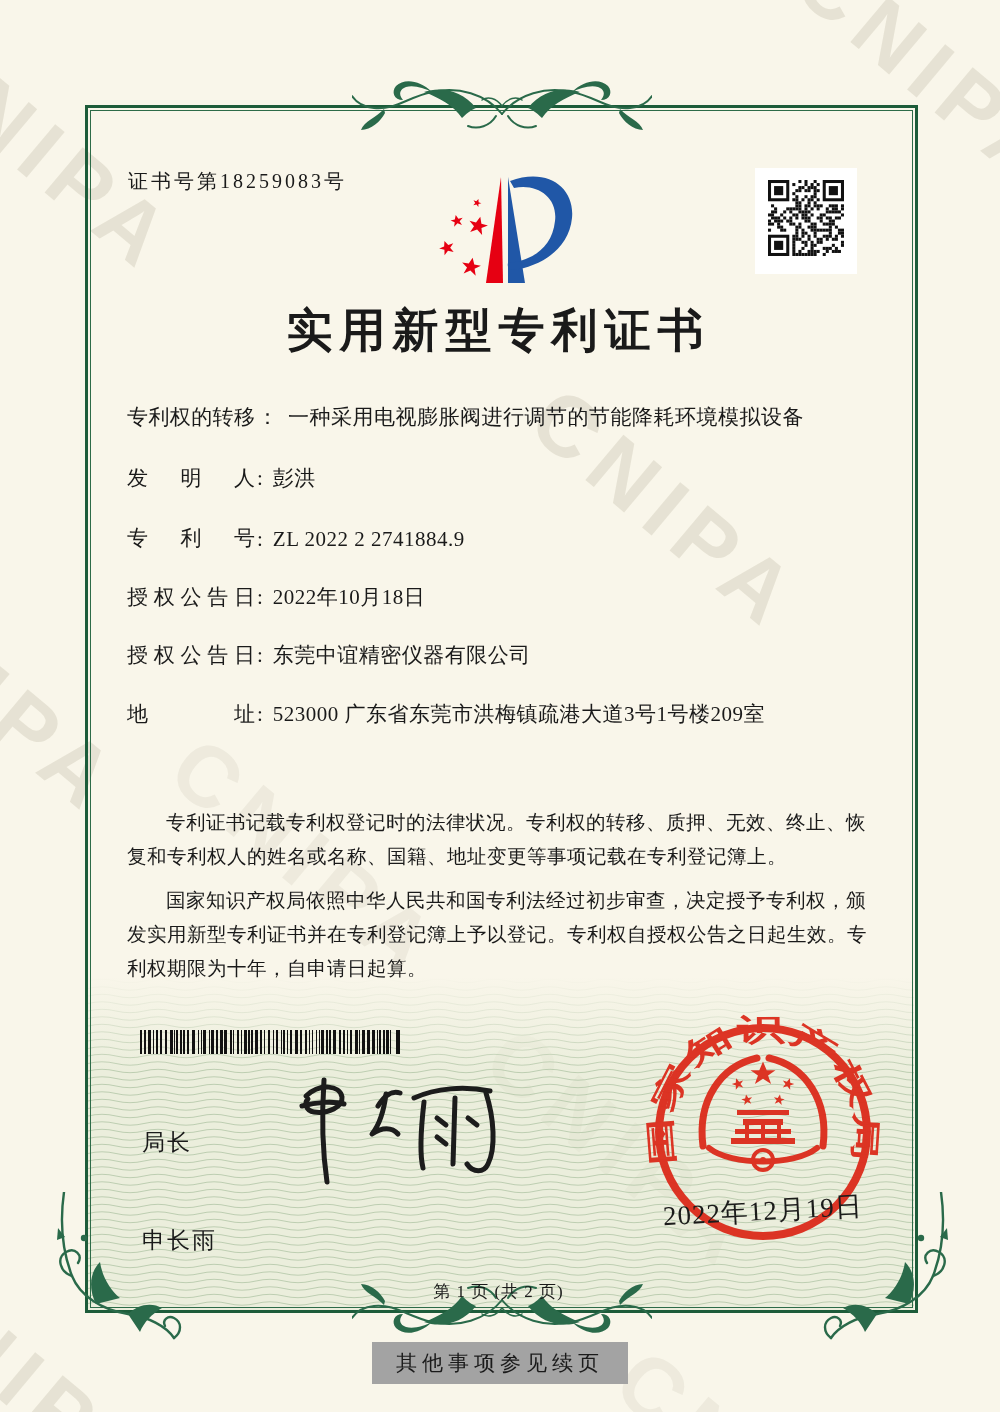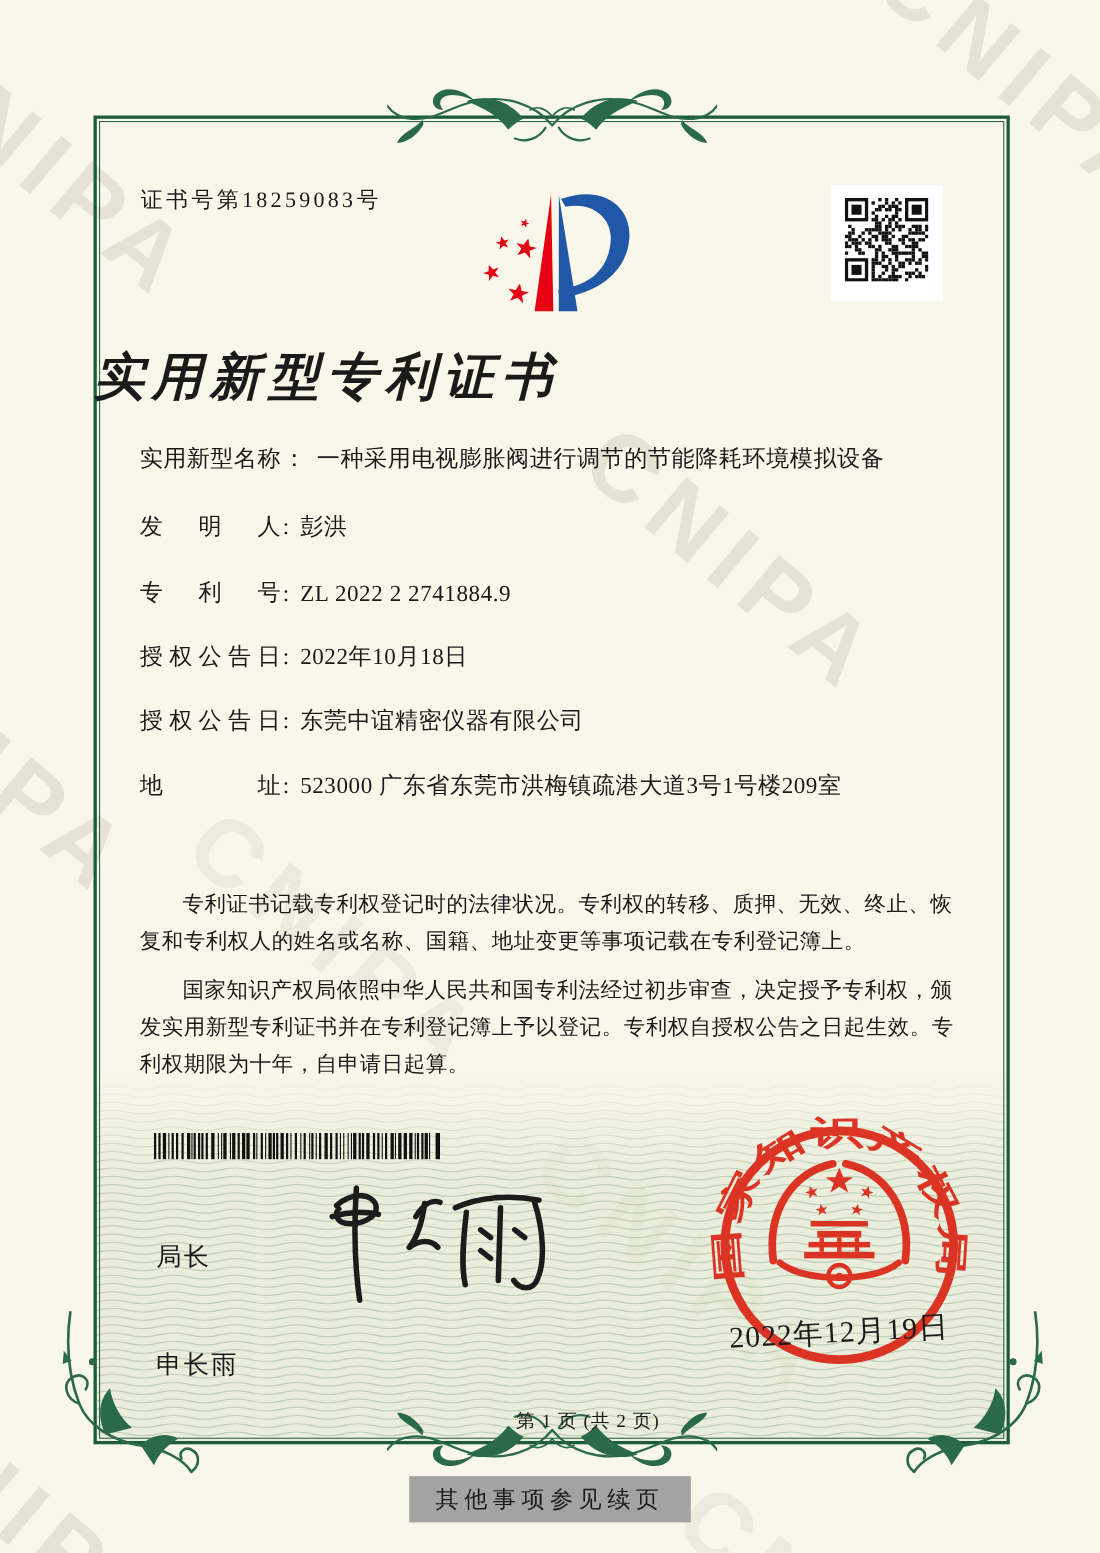--- a/index.html
+++ b/index.html
@@ -18,35 +18,35 @@
   
   .frame{position:absolute;left:85px;top:105px;width:827px;height:1202px;border:3px solid #1d5c3a;z-index:3;}
   .frame-inner{position:absolute;left:2px;top:2px;right:2px;bottom:2px;border:1px solid #2d6b48;}
   .orn{position:absolute;z-index:4;}
   
   .content{position:absolute;left:0;top:0;width:1000px;height:1412px;z-index:5;}
   .certno{position:absolute;left:128px;top:168px;font-size:20px;letter-spacing:3px;}
   .logo{position:absolute;left:424px;top:163px;}
   .qrpatch{position:absolute;left:755px;top:168px;width:102px;height:106px;background:#fff;}
   .qr{position:absolute;left:768px;top:180px;}
-  .title{position:absolute;left:85px;top:312px;width:827px;font-size:46px;
-         font-weight:bold;letter-spacing:7px;margin:0;font-style:italic;}
+  .title{position:absolute;left:85px;top:300px;width:827px;text-align:center;font-size:46px;
+         font-weight:bold;letter-spacing:7px;margin:0;}
   .row{position:absolute;left:127px;font-size:21px;white-space:nowrap;}
   .f-label{display:inline-block;width:128px;text-align:justify;text-align-last:justify;vertical-align:bottom;}
   .f-colon{display:inline-block;margin:0 10px 0 2px;}
   .f-value{letter-spacing:.5px;}
   .grant2{position:absolute;left:505px;top:0;}
   .paras{position:absolute;left:127px;top:806px;width:757px;font-size:19.5px;line-height:34px;}
   .paras p{margin:0 0 10px 0;text-indent:2em;letter-spacing:.5px;}
   .barcode{position:absolute;left:140px;top:1030px;}
   .dir{position:absolute;left:142px;font-family:"Liberation Sans","DejaVu Sans",sans-serif;font-size:23px;letter-spacing:2px;margin-top:23px;}
   .dir1{top:1104px;}.dir2{top:1202px;}
   .sig{position:absolute;left:262px;top:1066px;}
   .seal{position:absolute;left:645px;top:1014px;opacity:.95;}
-  .pagenum{position:absolute;left:85px;top:1280px;width:827px;text-align:center;font-size:17px;letter-spacing:1px;padding-left:36px;}
+  .pagenum{position:absolute;left:85px;top:1280px;width:827px;text-align:center;font-size:17px;letter-spacing:1px;}
   .contnote{position:absolute;left:0;top:1342px;width:1000px;text-align:center;}
   .contnote span{display:inline-block;background:#a3a3a3;padding:7px 24px;font-size:21px;letter-spacing:5px;}
 </style>
 </head>
 <body>
 
 <svg width="0" height="0" style="position:absolute" aria-hidden="true">
   <defs>
     <path id="star" d="M0,-10 L2.94,-3.09 10,-3.09 4.05,1.18 6.47,8.09 0,3.82 -6.47,8.09 -4.05,1.18 -10,-3.09 -2.94,-3.09 Z"></path>
     <g id="ornhalf" fill="none" stroke="#2a6a4a" stroke-width="2" stroke-linecap="round">
@@ -345,21 +345,21 @@
         <rect x="57" y="3" width="15" height="15" fill="#fff"></rect>
         <rect x="60" y="6" width="9" height="9" fill="#111"></rect>
         <rect x="0" y="54" width="21" height="21" fill="#111"></rect>
         <rect x="3" y="57" width="15" height="15" fill="#fff"></rect>
         <rect x="6" y="60" width="9" height="9" fill="#111"></rect>
       </svg>
 
     <h1 class="title">实用新型专利证书</h1>
 
     <div class="row" style="top:403px">
-      <span class="f-label">实用新型名称</span><span class="f-colon">：</span><span class="f-value">一种采用电视膨胀阀进行调节的节能降耗环境模拟设备</span>
+      <span class="f-label">专利权的转移</span><span class="f-colon">：</span><span class="f-value">一种采用电视膨胀阀进行调节的节能降耗环境模拟设备</span>
     </div>
     <div class="row" style="top:464px">
       <span class="f-label">发明人</span><span class="f-colon">:</span><span class="f-value">彭洪</span>
     </div>
     <div class="row" style="top:524px">
       <span class="f-label">专利号</span><span class="f-colon">:</span><span class="f-value">ZL 2022 2 2741884.9</span>
     </div>
     <div class="row" style="top:583px">
       <span class="f-label">授权公告日</span><span class="f-colon">:</span><span class="f-value">2022年10月18日</span>
     </div>

